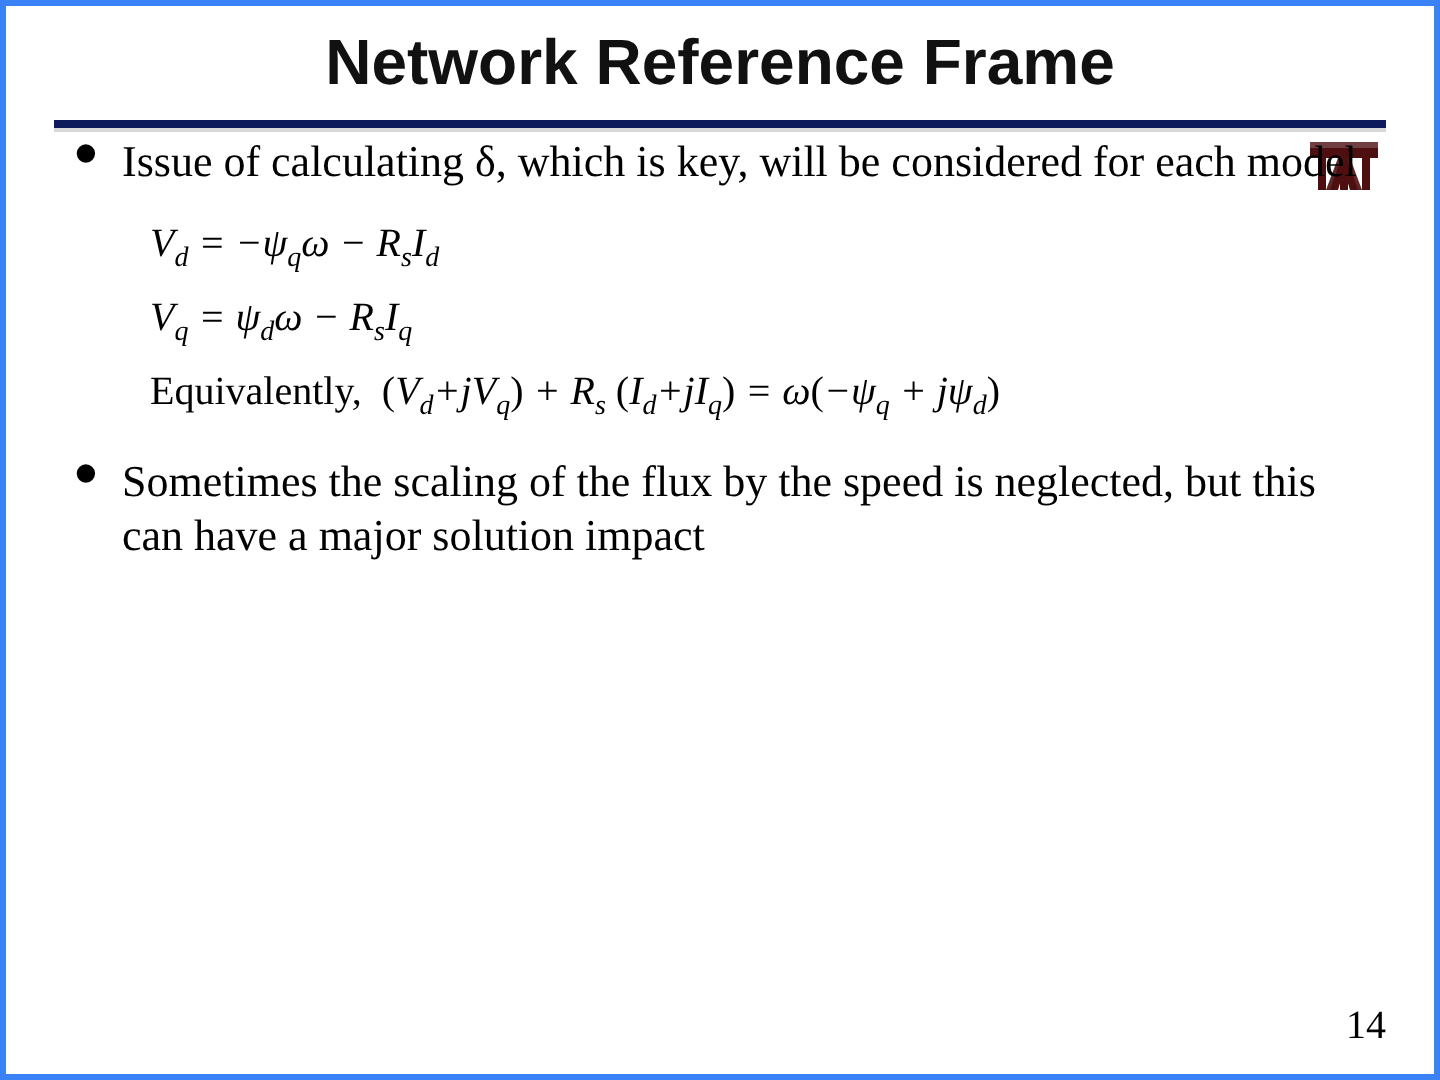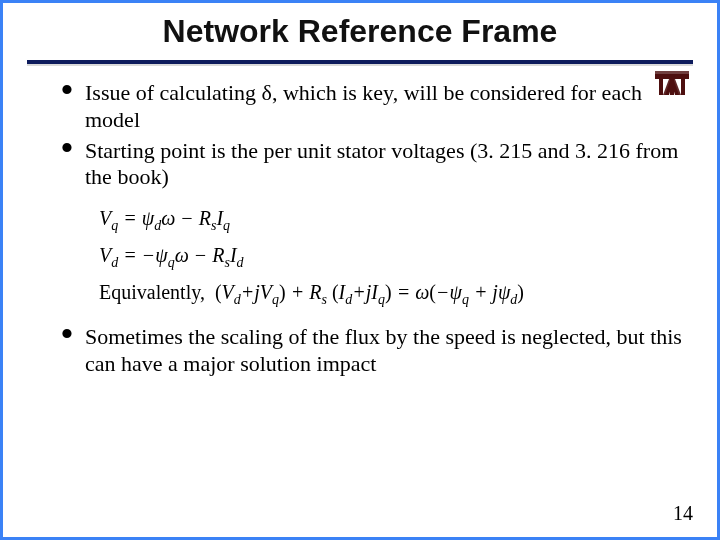--- a/index.html
+++ b/index.html
@@ -27,22 +27,21 @@
     height: 4px;
     background: #0d1b5c;
     box-shadow: 0 2px 0 rgba(0,0,0,0.15);
   }
   .logo {
     position: absolute;
     top: 62px; right: 24px;
     width: 42px; height: 36px;
   }
   .content {
-    padding: 14px 32px 0 32px;
-    margin-left: 24px;
+    padding: 2px 32px 0 32px;
   }
   ul.bullets {
     list-style: none;
     padding: 0;
     margin: 0;
   }
   ul.bullets > li {
     position: relative;
     padding-left: 26px;
     font-size: 22px;
@@ -95,26 +94,25 @@
       <polygon points="12,30 21,6 30,30 26,30 21,14 16,30" fill="#4d0f0f" opacity="0.9"></polygon>
       <rect x="19" y="6" width="4" height="24" fill="#4d0f0f"></rect>
       <rect x="4" y="6" width="34" height="3" fill="#fff" opacity="0.2"></rect>
     </svg>
   </div>
 
   <div class="content">
 
     <ul class="bullets">
       <li><span>Issue of calculating δ, which is key, will be considered for each model</span></li>
-      <li><span>Starting point is the per unit stator voltages (3. 215 and 3. 216 from the book)</span></li>
     </ul>
 
     <div class="equations">
+      <div class="line">V<span class="sub">d</span> = −ψ<span class="sub">q</span>ω − R<span class="sub">s</span>I<span class="sub">d</span></div>
       <div class="line">V<span class="sub">q</span> = ψ<span class="sub">d</span>ω − R<span class="sub">s</span>I<span class="sub">q</span></div>
-      <div class="line">V<span class="sub">d</span> = −ψ<span class="sub">q</span>ω − R<span class="sub">s</span>I<span class="sub">d</span></div>
       <div class="line eqgap"><span class="roman">Equivalently,</span>&nbsp; <span class="roman">(</span>V<span class="sub">d</span>+jV<span class="sub">q</span><span class="roman">)</span> + R<span class="sub">s</span> <span class="roman">(</span>I<span class="sub">d</span>+jI<span class="sub">q</span><span class="roman">)</span> = ω<span class="roman">(</span>−ψ<span class="sub">q</span> + jψ<span class="sub">d</span><span class="roman">)</span></div>
     </div>
 
     <ul class="bullets" style="margin-top:14px;">
       <li><span>Sometimes the scaling of the flux by the speed is neglected, but this can have a major solution impact</span></li>
     </ul>
 
   </div>
 
   <div class="page-num">14</div>

